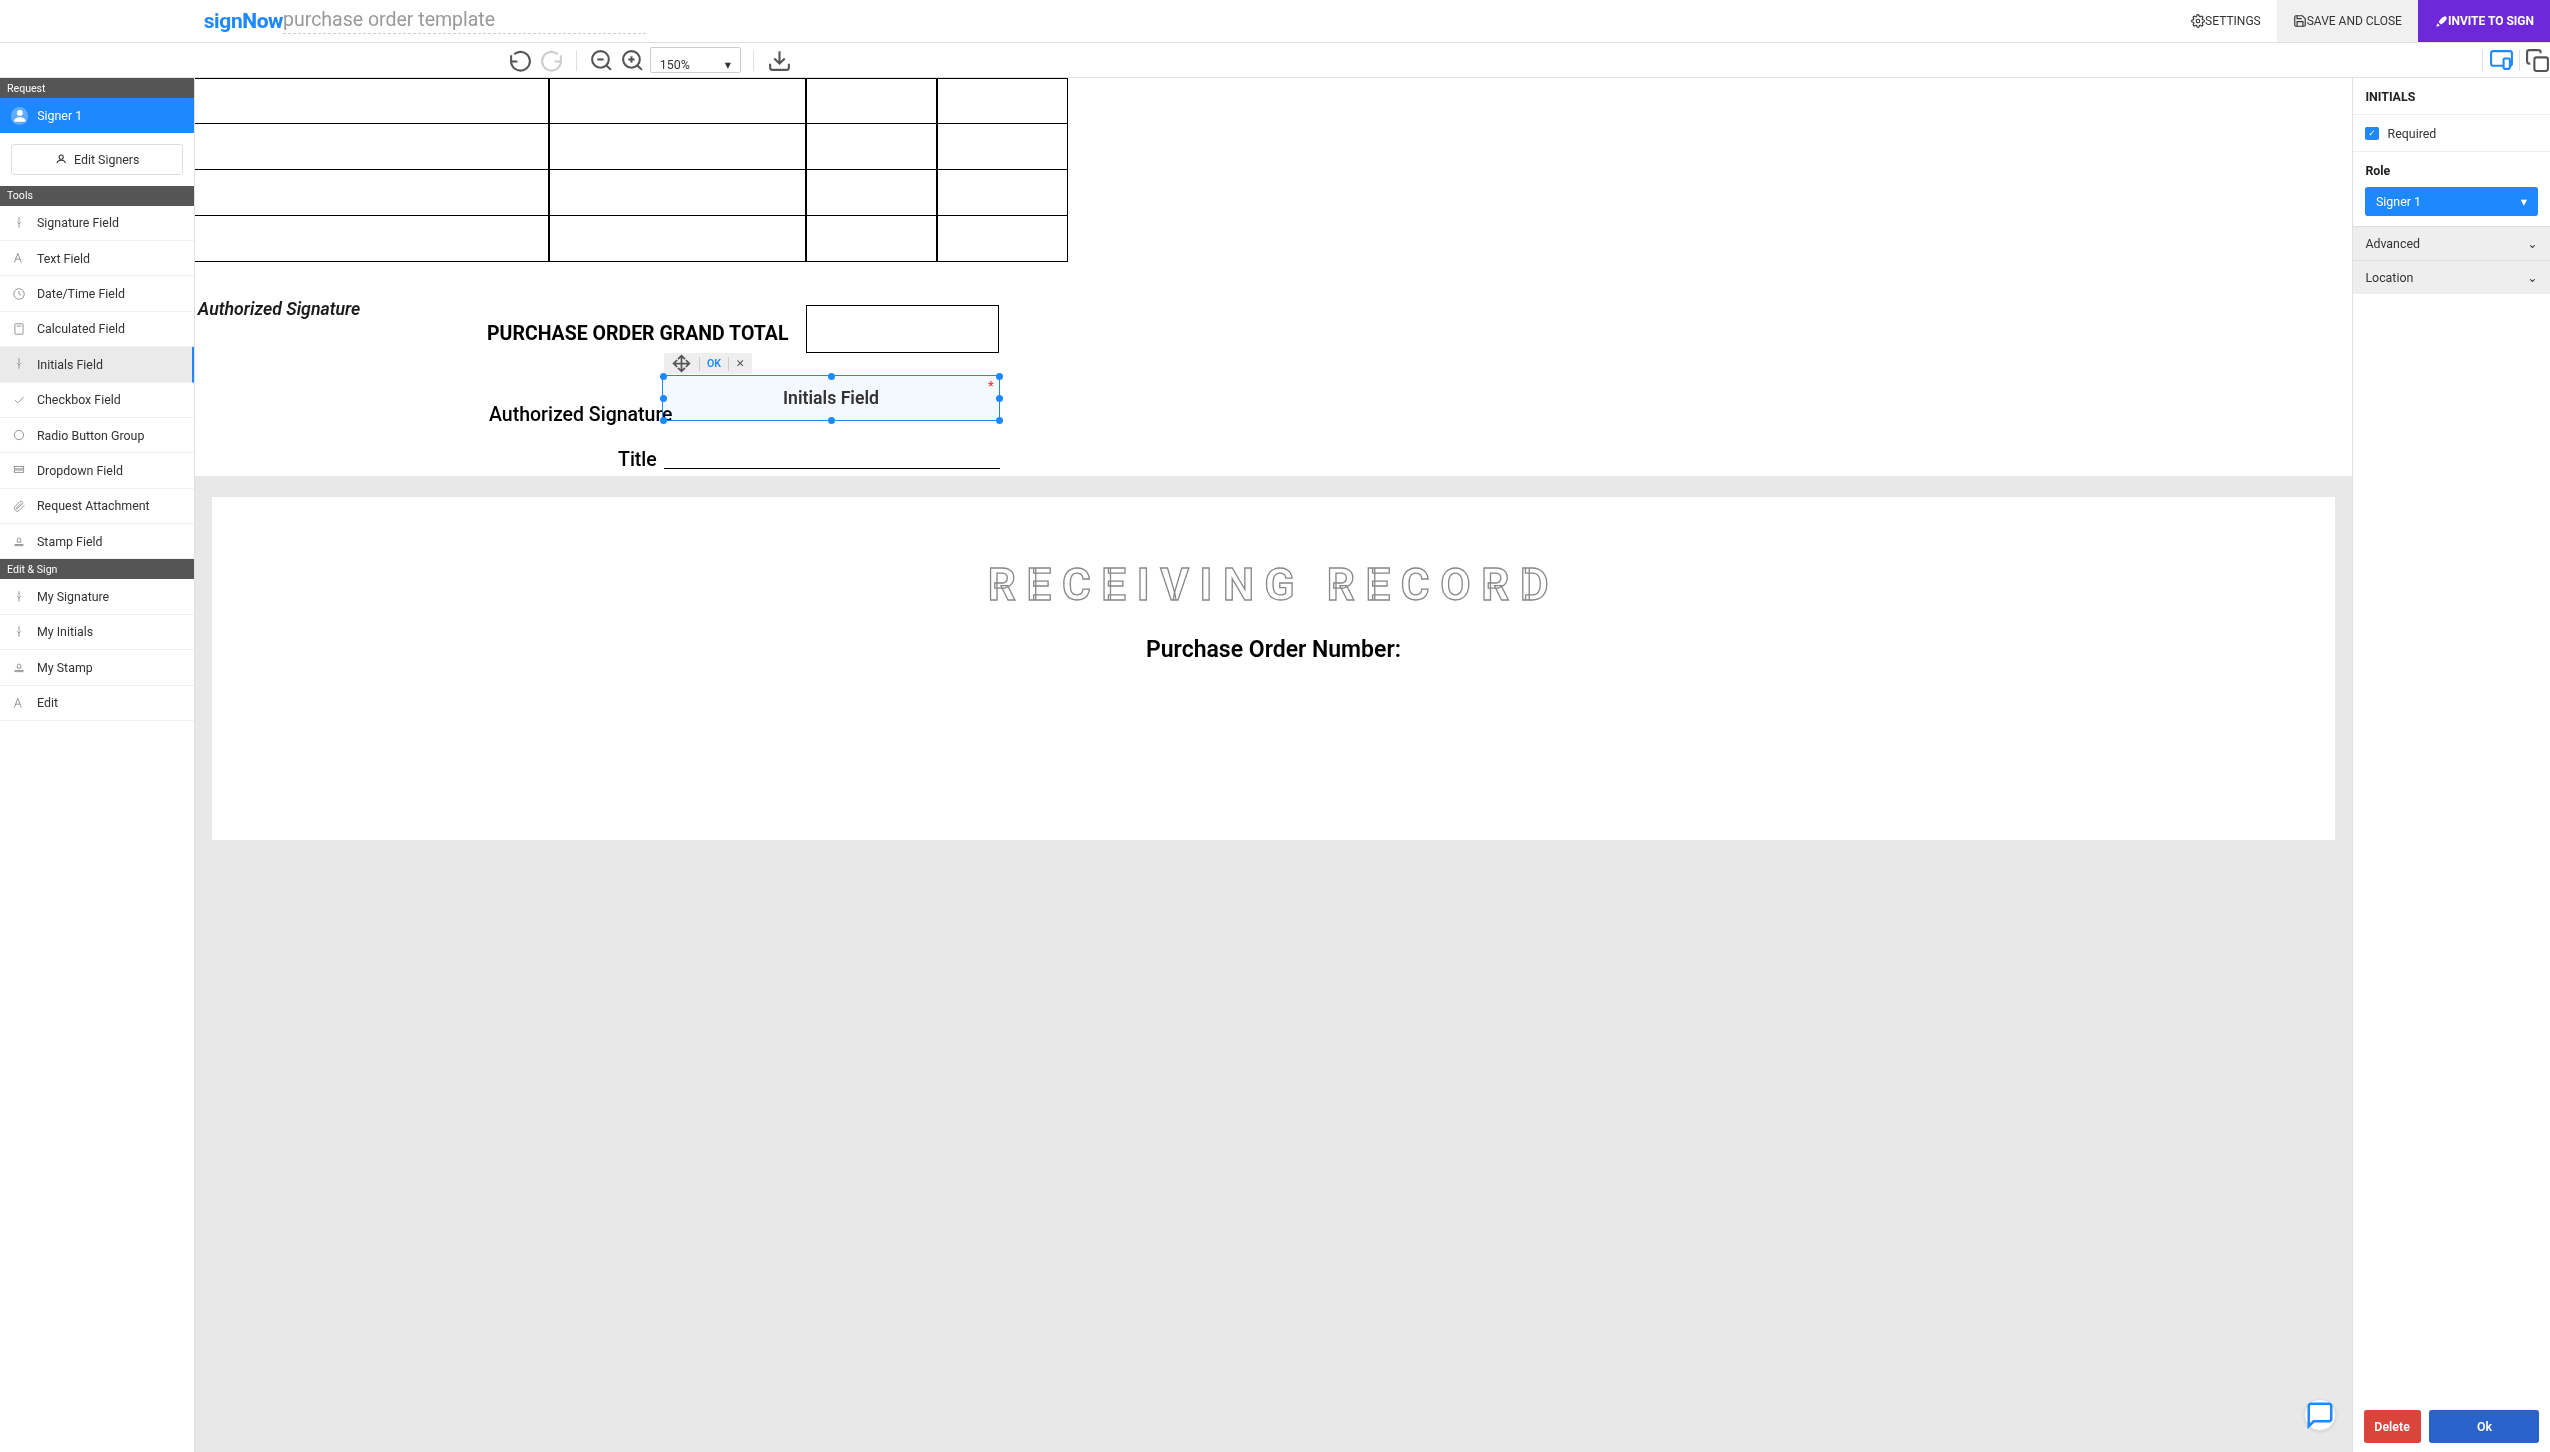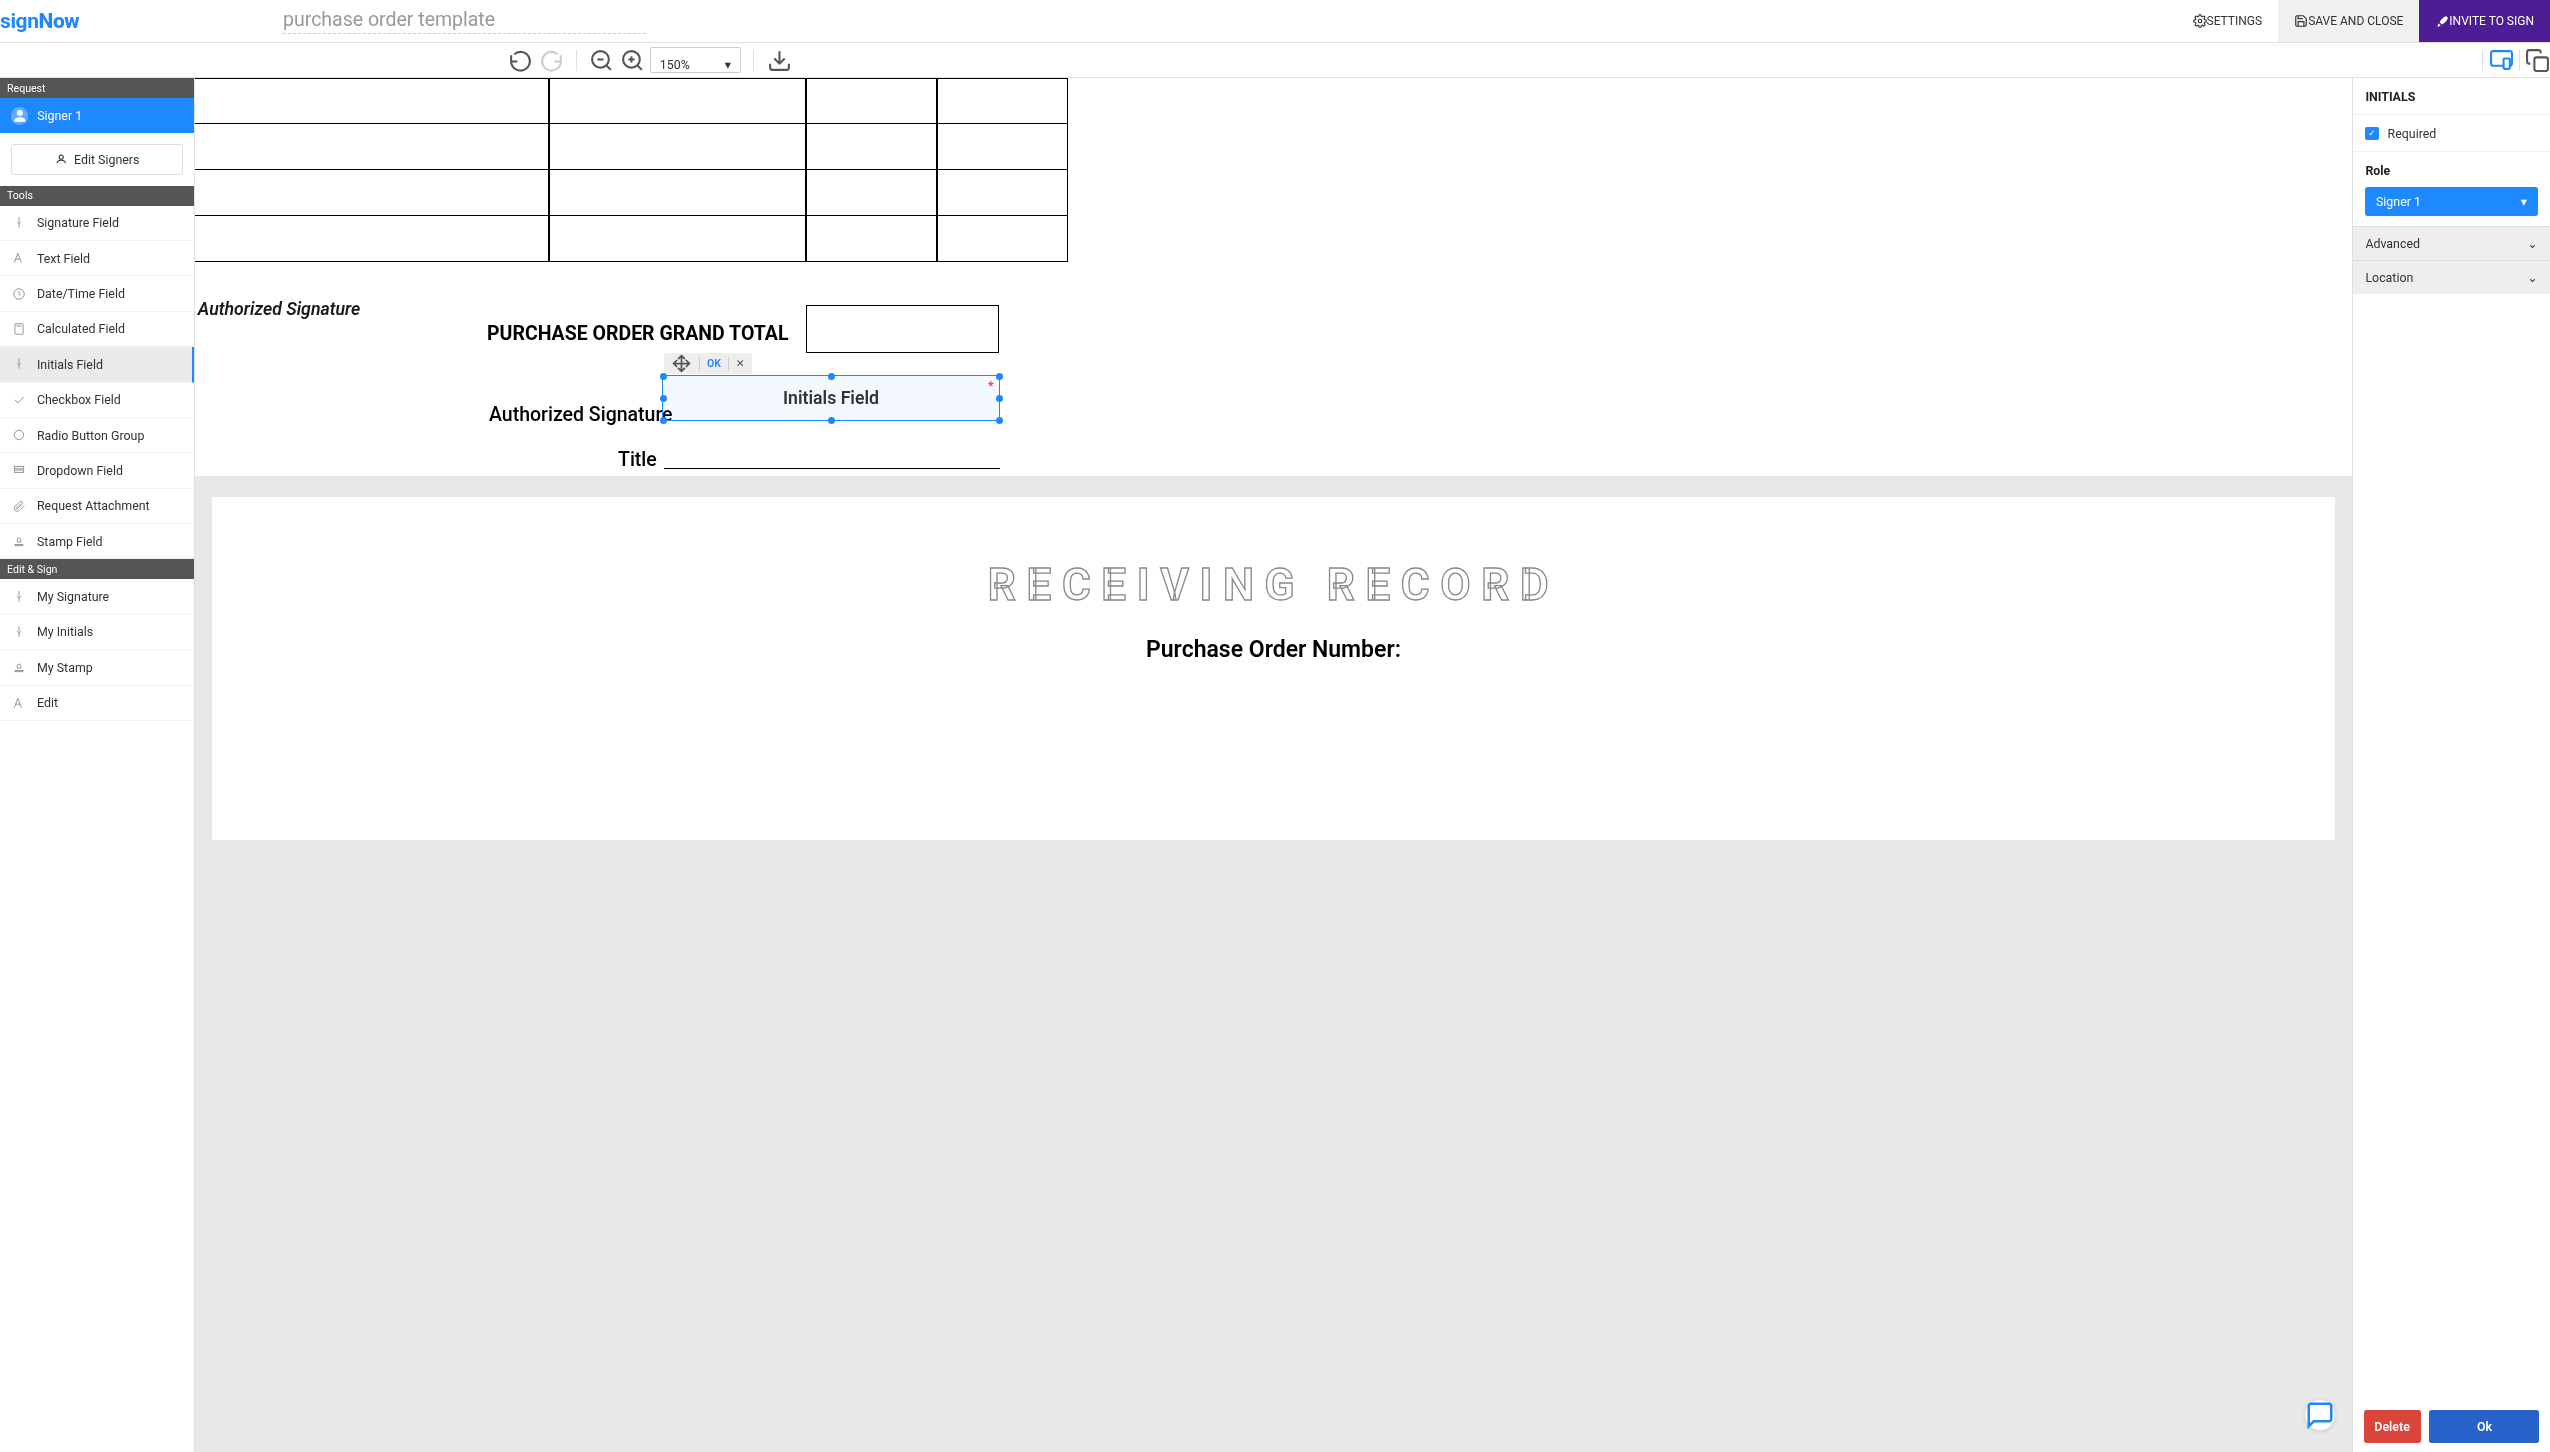--- a/index.html
+++ b/index.html
@@ -1,27 +1,27 @@
 <!DOCTYPE html>
 <html style="font-size:14px"><head>
 <meta charset="utf-8">
 <style>
   * { box-sizing: border-box; margin: 0; padding: 0; font-family: -apple-system, BlinkMacSystemFont, "Segoe UI", Roboto, sans-serif; }
   body { background: #fff; overflow: hidden; }
   .app { display: flex; flex-direction: column; height: 100vh; width: 100vw; }
 
   
   .header { height: 43px; display: flex; align-items: center; border-bottom: 0.9px solid #e0e0e0; }
-  .logo { width: 283px; text-align: left; font-weight: 700; font-size: 21px; color: #1e88ff; letter-spacing: -0.4px; }
+  .logo { width: 283px; text-align: right; font-weight: 700; font-size: 21px; color: #1e88ff; letter-spacing: -0.4px; }
   .logo .bold { color: #1e88ff; font-weight: 800; }
   .docname { flex: 0 0 363px; font-size: 19.5px; color: #999; border-bottom: 0.9px dashed #ccc; padding-bottom: 1.8px; }
   .spacer { flex: 1; }
   .hdr-btn { display: flex; align-items: center; padding: 0 16px; height: 42px; font-size: 12px; color: #333; cursor: pointer; border: none; background: none; }
   .hdr-btn.saveclose { background: #f0f0f0; }
-  .hdr-btn.invite { background: #4c1d95; color: #fff; font-weight: 400; }
+  .hdr-btn.invite { background: #6d28d9; color: #fff; font-weight: 700; }
   .hdr-icon { width: 14px; height: 14px; display: inline-flex; align-items: center; justify-content: center; }
 
   
   .toolbar { height: 35px; display: flex; align-items: center; border-bottom: 0.9px solid #e0e0e0; padding-left: 496px; }
   .tb-group { display: flex; align-items: center; gap: 5.3px; padding: 0 12.4px; height: 35px; }
   .tb-sep { width: 0.9px; height: 21px; background: #e0e0e0; }
   .tb-btn { cursor: pointer; display: flex; align-items: center; justify-content: center; width: 25px; height: 25px; color: #555; }
   .tb-btn.disabled { color: #ccc; }
   .zoombox { border: 0.9px solid #ccc; border-radius: 1.8px; height: 26.6px; display: flex; align-items: flex-end; padding: 0 8.9px; gap: 35px; font-size: 12.4px; color: #333; cursor: pointer; }
   .tb-right { margin-left: auto; display: flex; align-items: center; gap: 0; }

